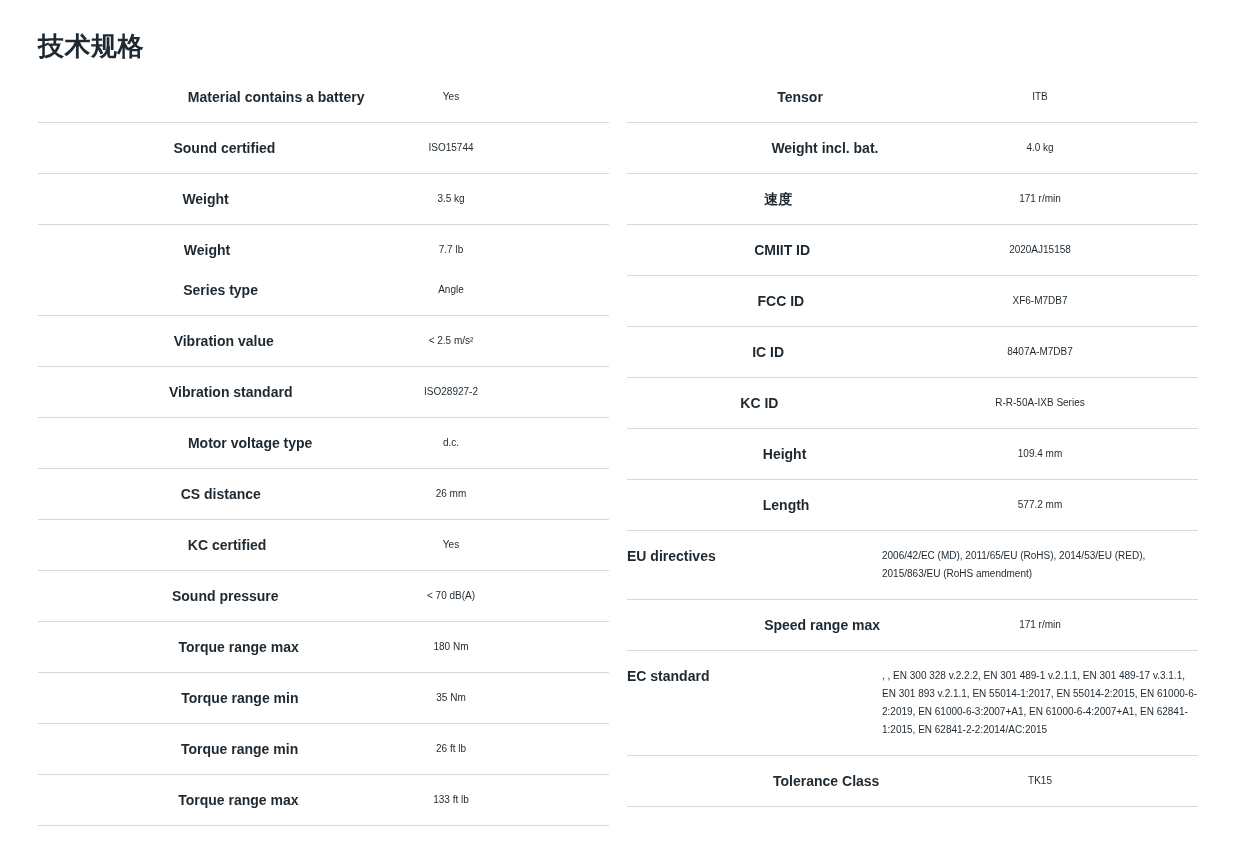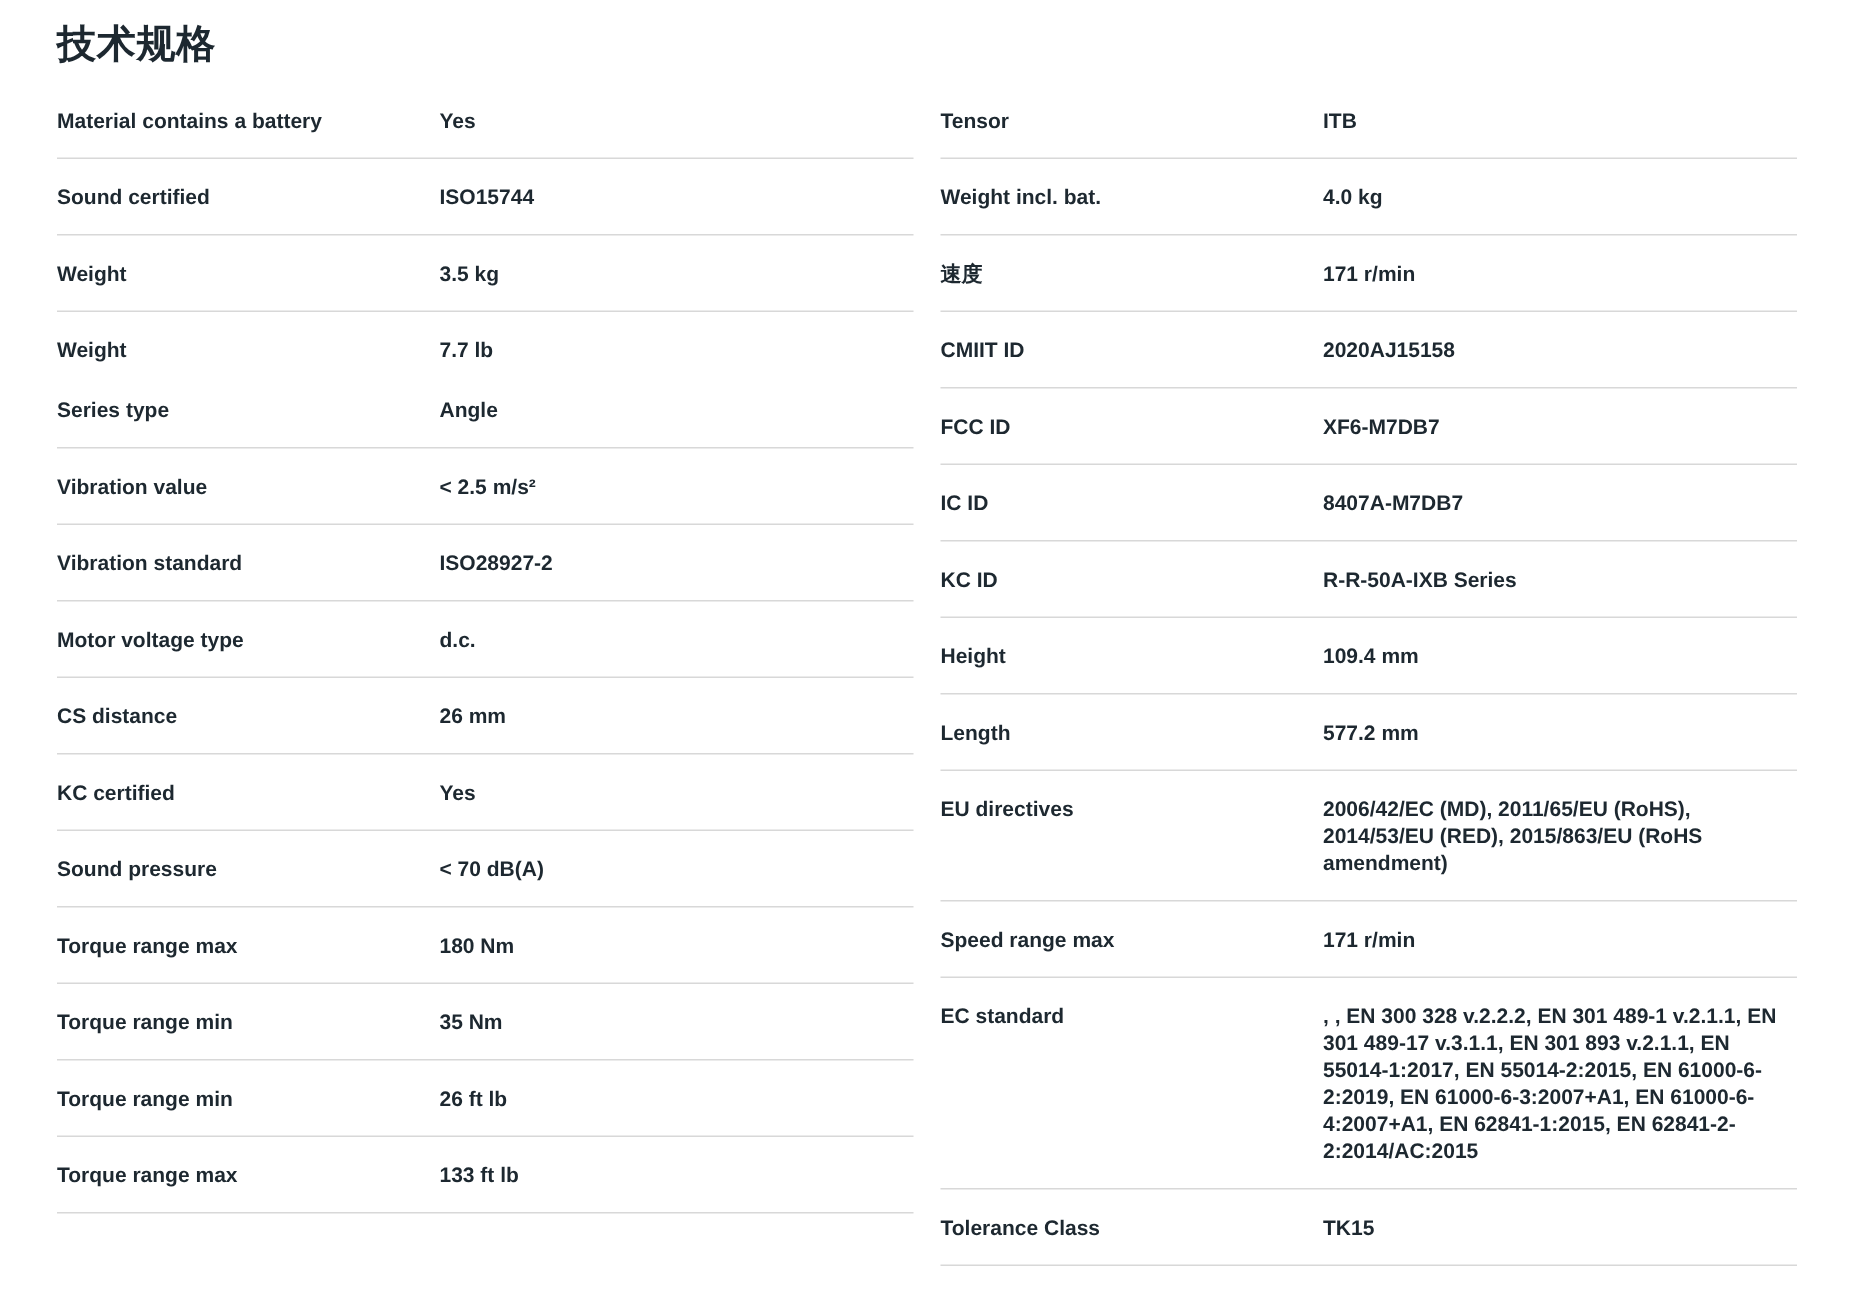--- a/index.html
+++ b/index.html
@@ -16,55 +16,56 @@
     color: var(--text-color);
   }
   .page {
     width: 1242px;
     height: 863px;
     padding: 14px 44px 0 38px;
     overflow: hidden;
     background: var(--bg-color);
   }
   h1.page-title {
-    margin: 0 0 11px 0;
+    margin: 17px 0 11px 0;
     font-size: 26px;
     line-height: 30px;
     font-weight: 700;
     letter-spacing: 0.5px;
   }
   .columns {
     display: grid;
     grid-template-columns: 1fr 1fr;
     column-gap: 18px;
     align-items: start;
   }
   .column { width: 100%; }
   .cell {
     border-bottom: 1px solid var(--divider-color);
     padding: 16px 0;
     display: flex;
     flex-direction: column;
     gap: 22px;
+    align-items: center;
   }
   .entry {
     display: grid;
     grid-template-columns: 255px 1fr;
     align-items: start;
   }
   .entry .label {
     font-size: 14px;
     line-height: 18px;
     font-weight: 600;
     padding-right: 12px;
   }
   .entry .value {
-    font-size: 14px;
+    font-size: 10px;
     line-height: 18px;
-    font-weight: 700;
+    font-weight: 400;
   }
 </style>
 </head>
 <body>
 
 <div class="page">
   <h1 class="page-title">技术规格</h1>
   <div class="columns">
     <div class="column" id="col-left">
         <div class="cell">

